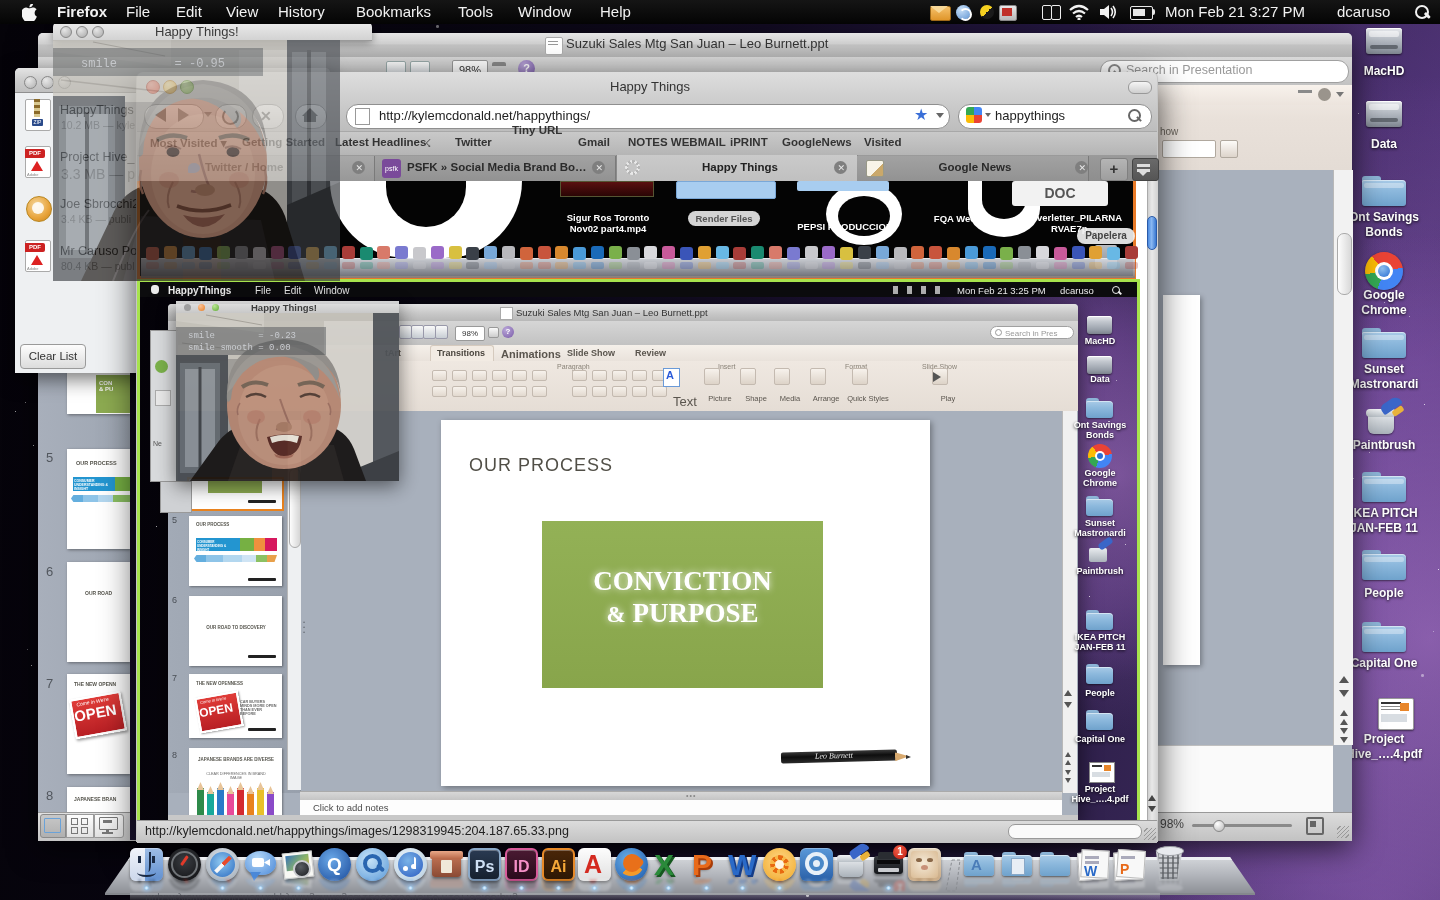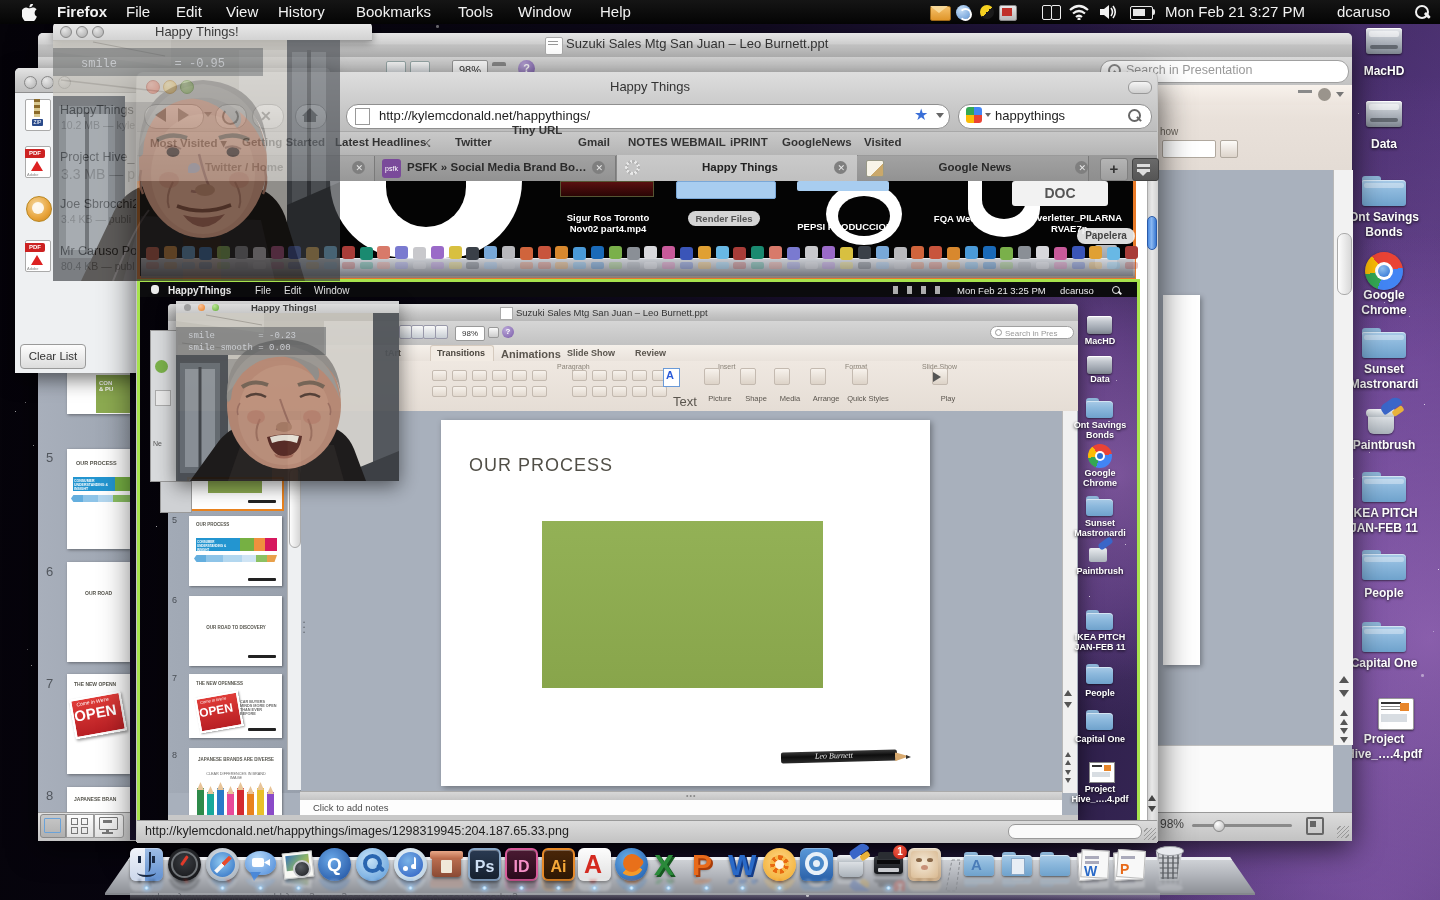--- a/index.html
+++ b/index.html
@@ -511,20 +511,21 @@
 <div class="ab" style="left:257px;top:788px;width:7px;height:28px;background:#e8c02a;"></div>
 <div class="ab" style="left:257px;top:782px;width:7px;height:8px;background:#e8c498;clip-path:polygon(50% 0,100% 100%,0 100%);"></div>
 <div class="ab" style="left:267px;top:792px;width:7px;height:24px;background:#8a4ac8;"></div>
 <div class="ab" style="left:267px;top:786px;width:7px;height:8px;background:#e8c498;clip-path:polygon(50% 0,100% 100%,0 100%);"></div>
 <div class="ab" style="left:287px;top:420px;width:13px;height:370px;background:#eef0f2;border-left:1px solid #b8b8b8;"></div>
 <div class="ab" style="left:289px;top:468px;width:10px;height:78px;background:linear-gradient(90deg,#fdfdfd,#d5d5d5);border:1px solid #aaa;border-radius:6px;"></div>
 <div class="ab" style="left:303px;top:620px;width:3px;height:14px;color:#6a7078;font-size:6px;line-height:5px;">•<br>•<br>•</div>
 <div class="ab" style="left:441px;top:420px;width:489px;height:366px;background:#fff;box-shadow:2px 2px 6px rgba(0,0,0,.35);"></div>
 <div class="ab" style="left:469px;top:455px;width:220px;font-size:18px;color:#514f47;letter-spacing:1px;">OUR PROCESS</div>
 <div class="ab" style="left:542px;top:521px;width:281px;height:167px;background:linear-gradient(180deg,#93b156,#88a54b);"></div>
+<div class="serif ab" style="left:542px;top:565px;width:281px;font-size:27px;font-weight:bold;color:#fff;text-align:center;text-shadow:0 0 7px rgba(255,255,255,.85);line-height:32px;">CONVICTION<br><span style="font-size:23px;">&amp;</span> PURPOSE</div>
 <div class="ab" style="left:781px;top:751px;width:116px;height:11px;background:linear-gradient(180deg,#3a3a3a,#0e0e0e 45%,#2a2a2a);border-radius:2px;transform:rotate(-1.5deg);"></div>
 <div class="serif ab" style="left:815px;top:751px;width:60px;font-size:8px;color:#eee;font-style:italic;transform:rotate(-1.5deg);">Leo Burnett</div>
 <div class="ab" style="left:895px;top:752px;width:14px;height:9px;background:#d8a96e;clip-path:polygon(0 0,100% 50%,0 100%);transform:rotate(-1.5deg);"></div>
 <div class="ab" style="left:906px;top:755px;width:5px;height:4px;background:#333;clip-path:polygon(0 0,100% 50%,0 100%);"></div>
 <div class="ab" style="left:300px;top:791px;width:762px;height:9px;background:linear-gradient(180deg,#d8d8d8,#c2c2c2);border-top:1px solid #aaa;"></div>
 <div class="ab" style="left:686px;top:792px;width:20px;font-size:7px;color:#888;letter-spacing:1px;">•••</div>
 <div class="ab" style="left:300px;top:800px;width:762px;height:15px;background:#fdfdfd;"></div>
 <div class="ab" style="left:313px;top:802px;font-size:9.5px;color:#4a4a4a;">Click to add notes</div>
 <div class="ab" style="left:168px;top:815px;width:910px;height:5px;background:#c8c8c8;"></div>
 <div class="ab" style="left:1062px;top:411px;width:14px;height:382px;background:#f0f0f0;border-left:1px solid #b8b8b8;"></div>

